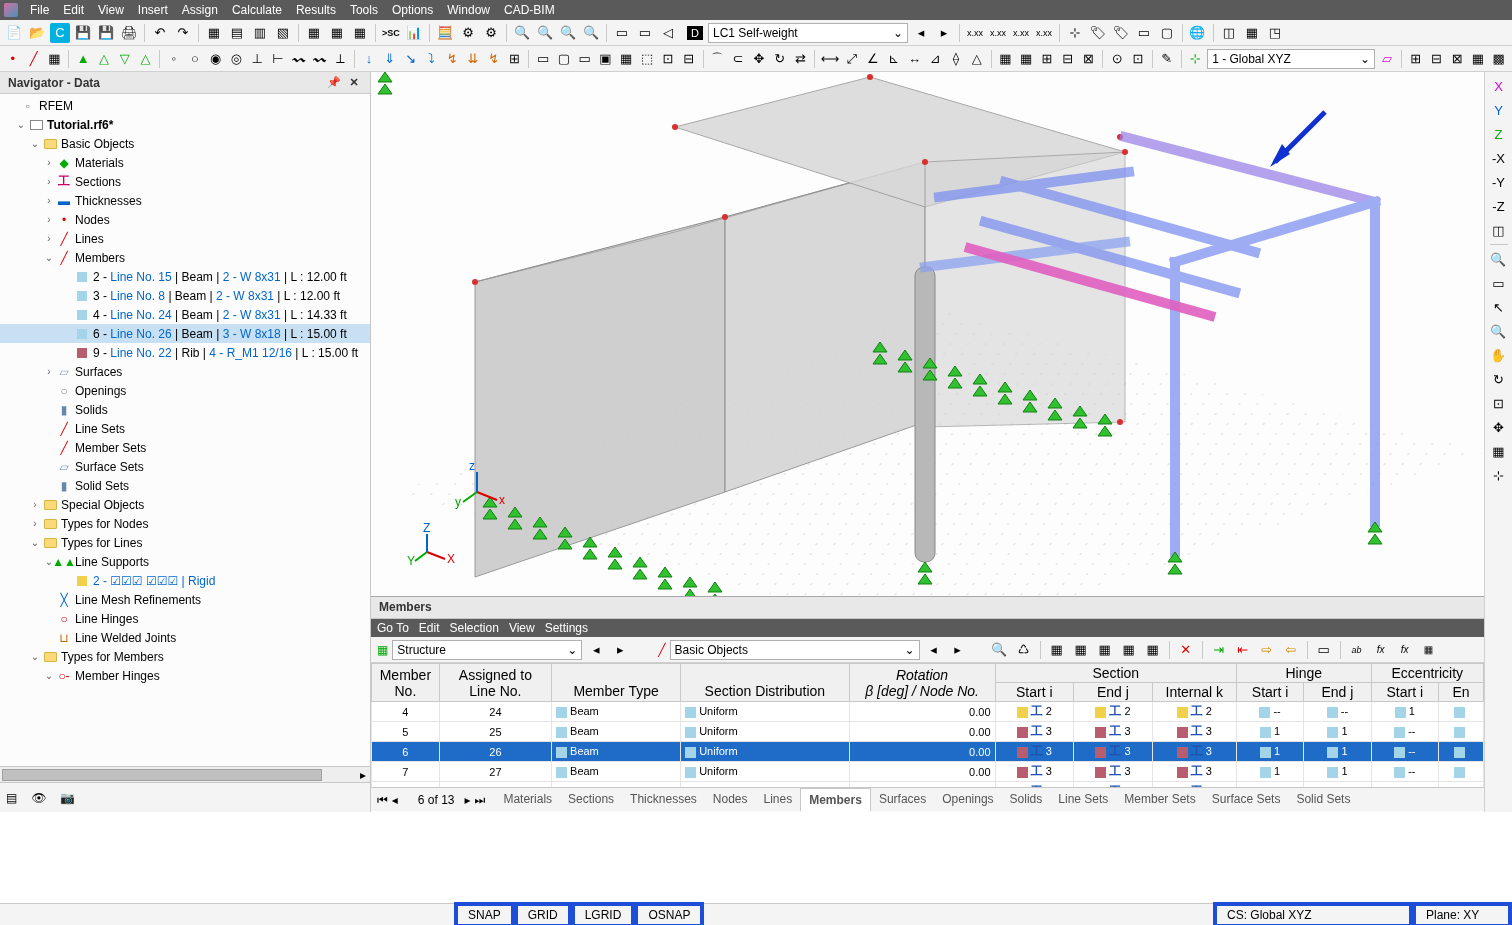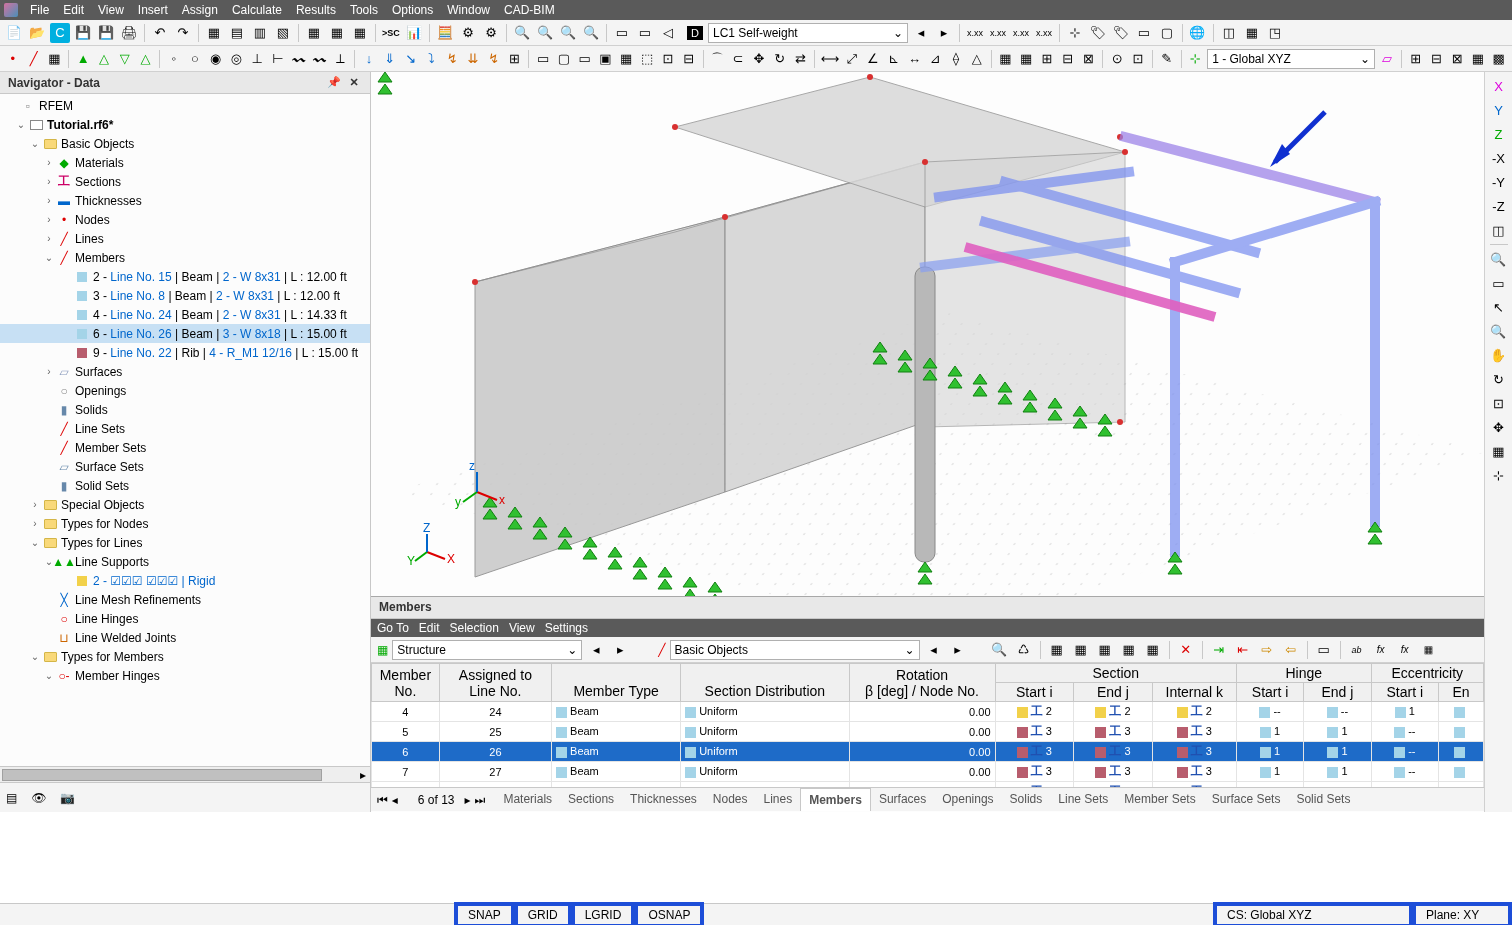--- a/index.html
+++ b/index.html
@@ -634,21 +634,21 @@
     <div class="tbtn" style="font-size:10px;">▦</div>
   </div>
   <div class="btable">
     <table id="members-tbl">
       <thead>
         <tr>
           <th rowspan="2" style="width:60px;">Member<br>No.</th>
           <th rowspan="2" style="width:100px;">Assigned to<br>Line No.</th>
           <th rowspan="2" style="width:115px;"><br>Member Type</th>
           <th rowspan="2" style="width:150px;"><br>Section Distribution</th>
-          <th rowspan="2" style="width:130px;">Rotation<br>β [deg] / Node No.</th>
+          <th rowspan="2" style="width:130px;font-style:italic;">Rotation<br>β [deg] / Node No.</th>
           <th colspan="3">Section</th>
           <th colspan="2">Hinge</th>
           <th colspan="2">Eccentricity</th>
         </tr>
         <tr>
           <th style="width:70px;">Start i</th>
           <th style="width:70px;">End j</th>
           <th style="width:75px;">Internal k</th>
           <th style="width:60px;">Start i</th>
           <th style="width:60px;">End j</th>

